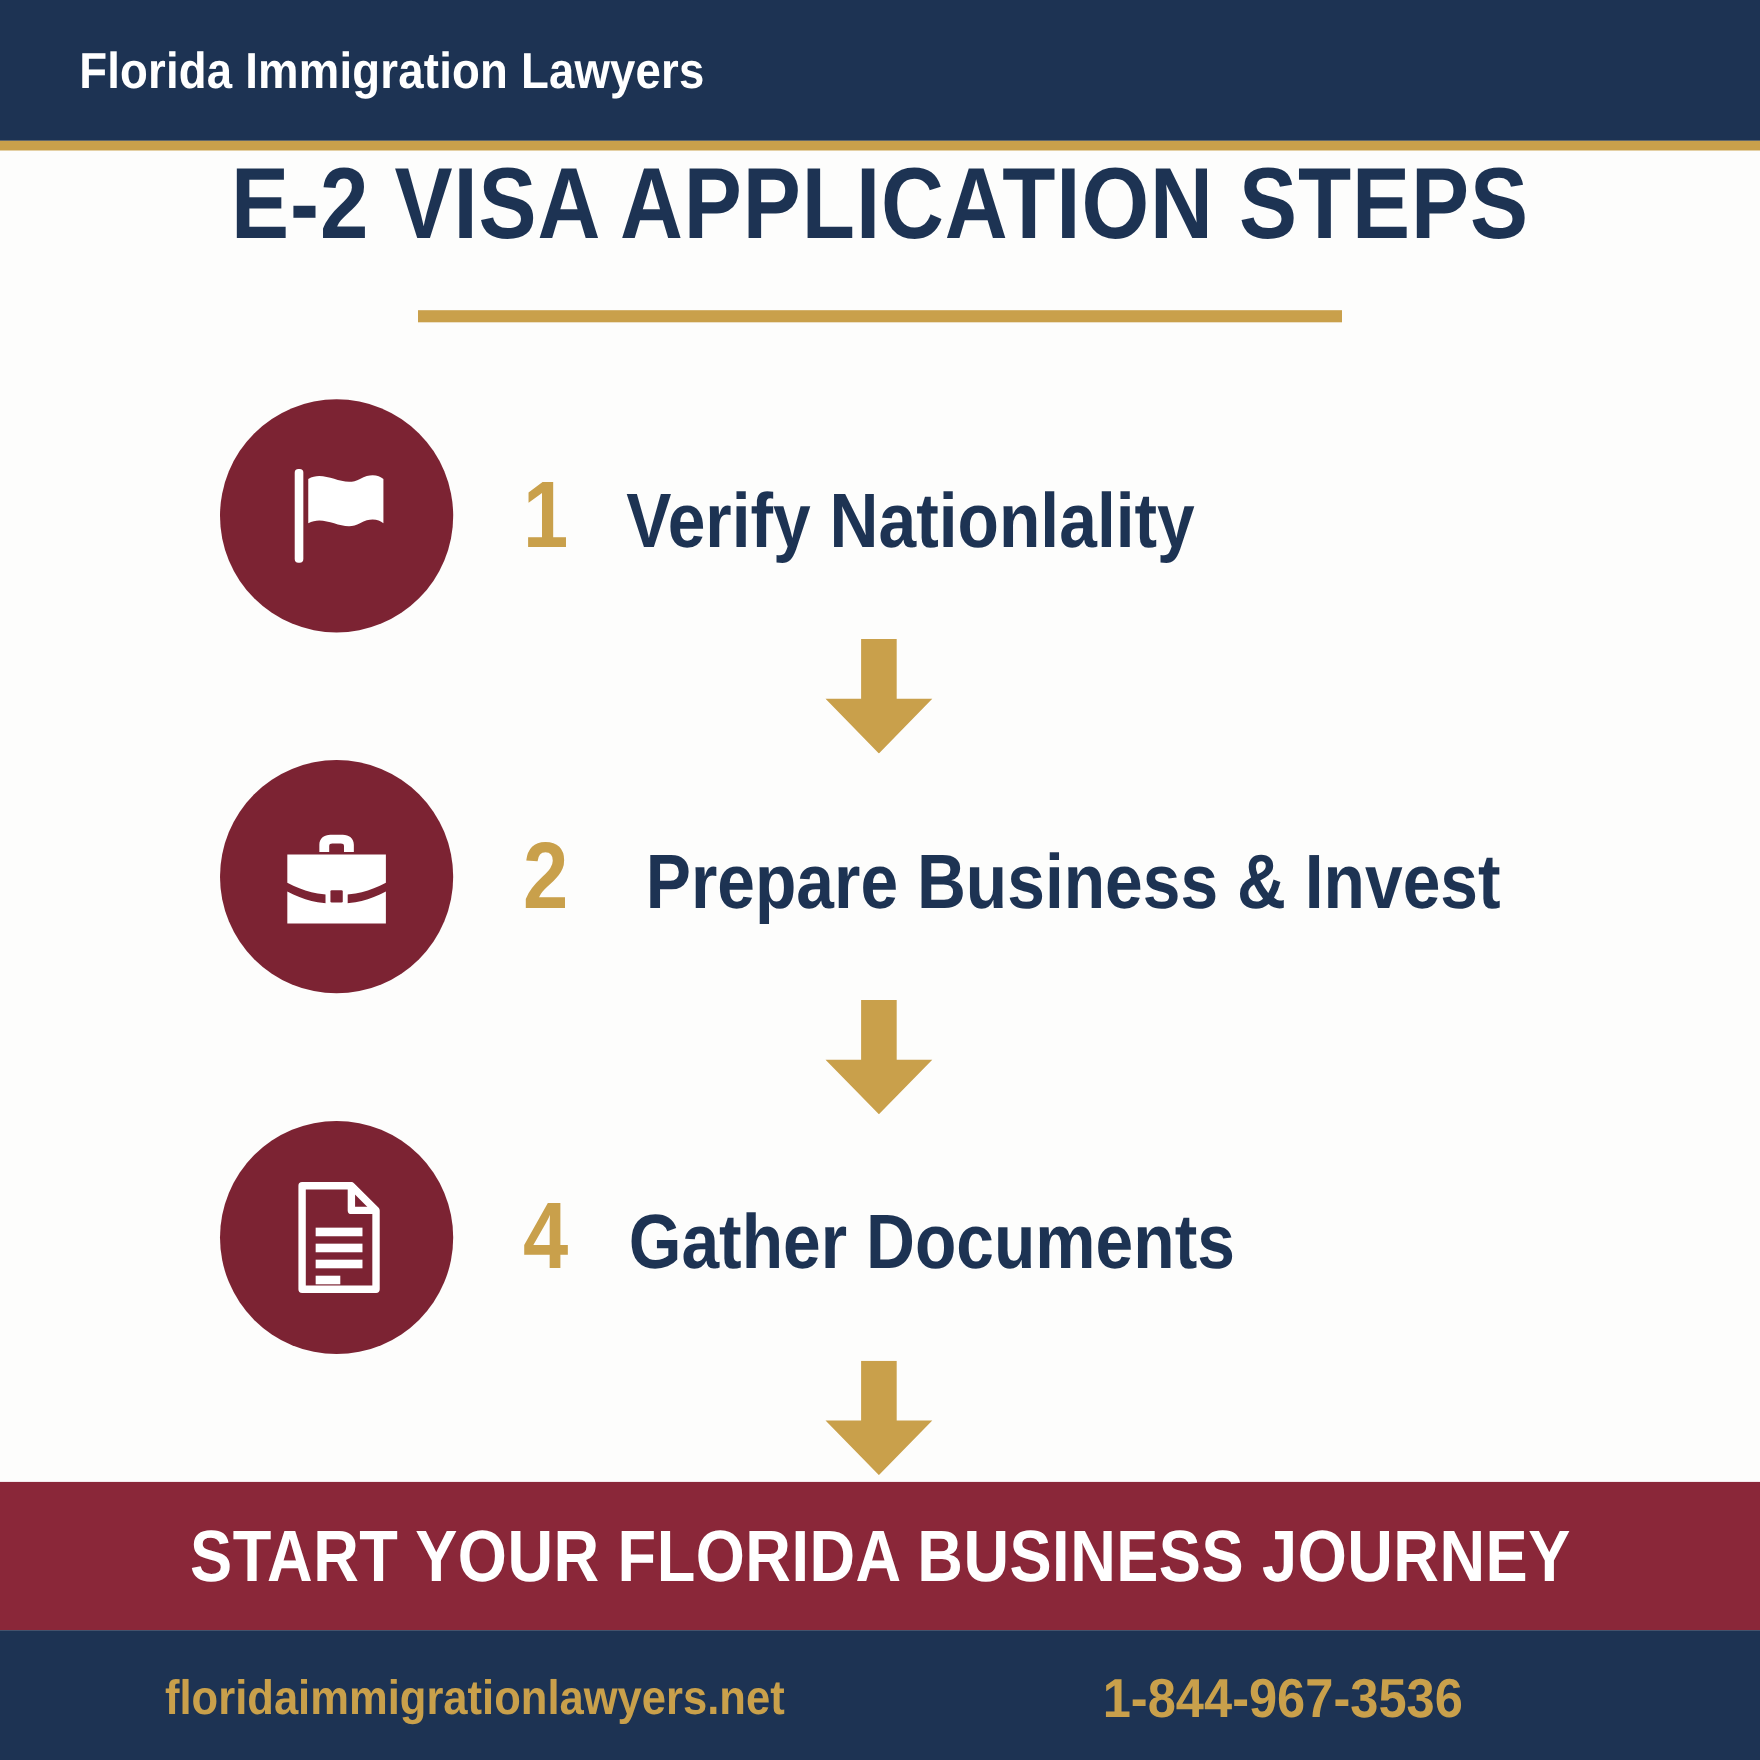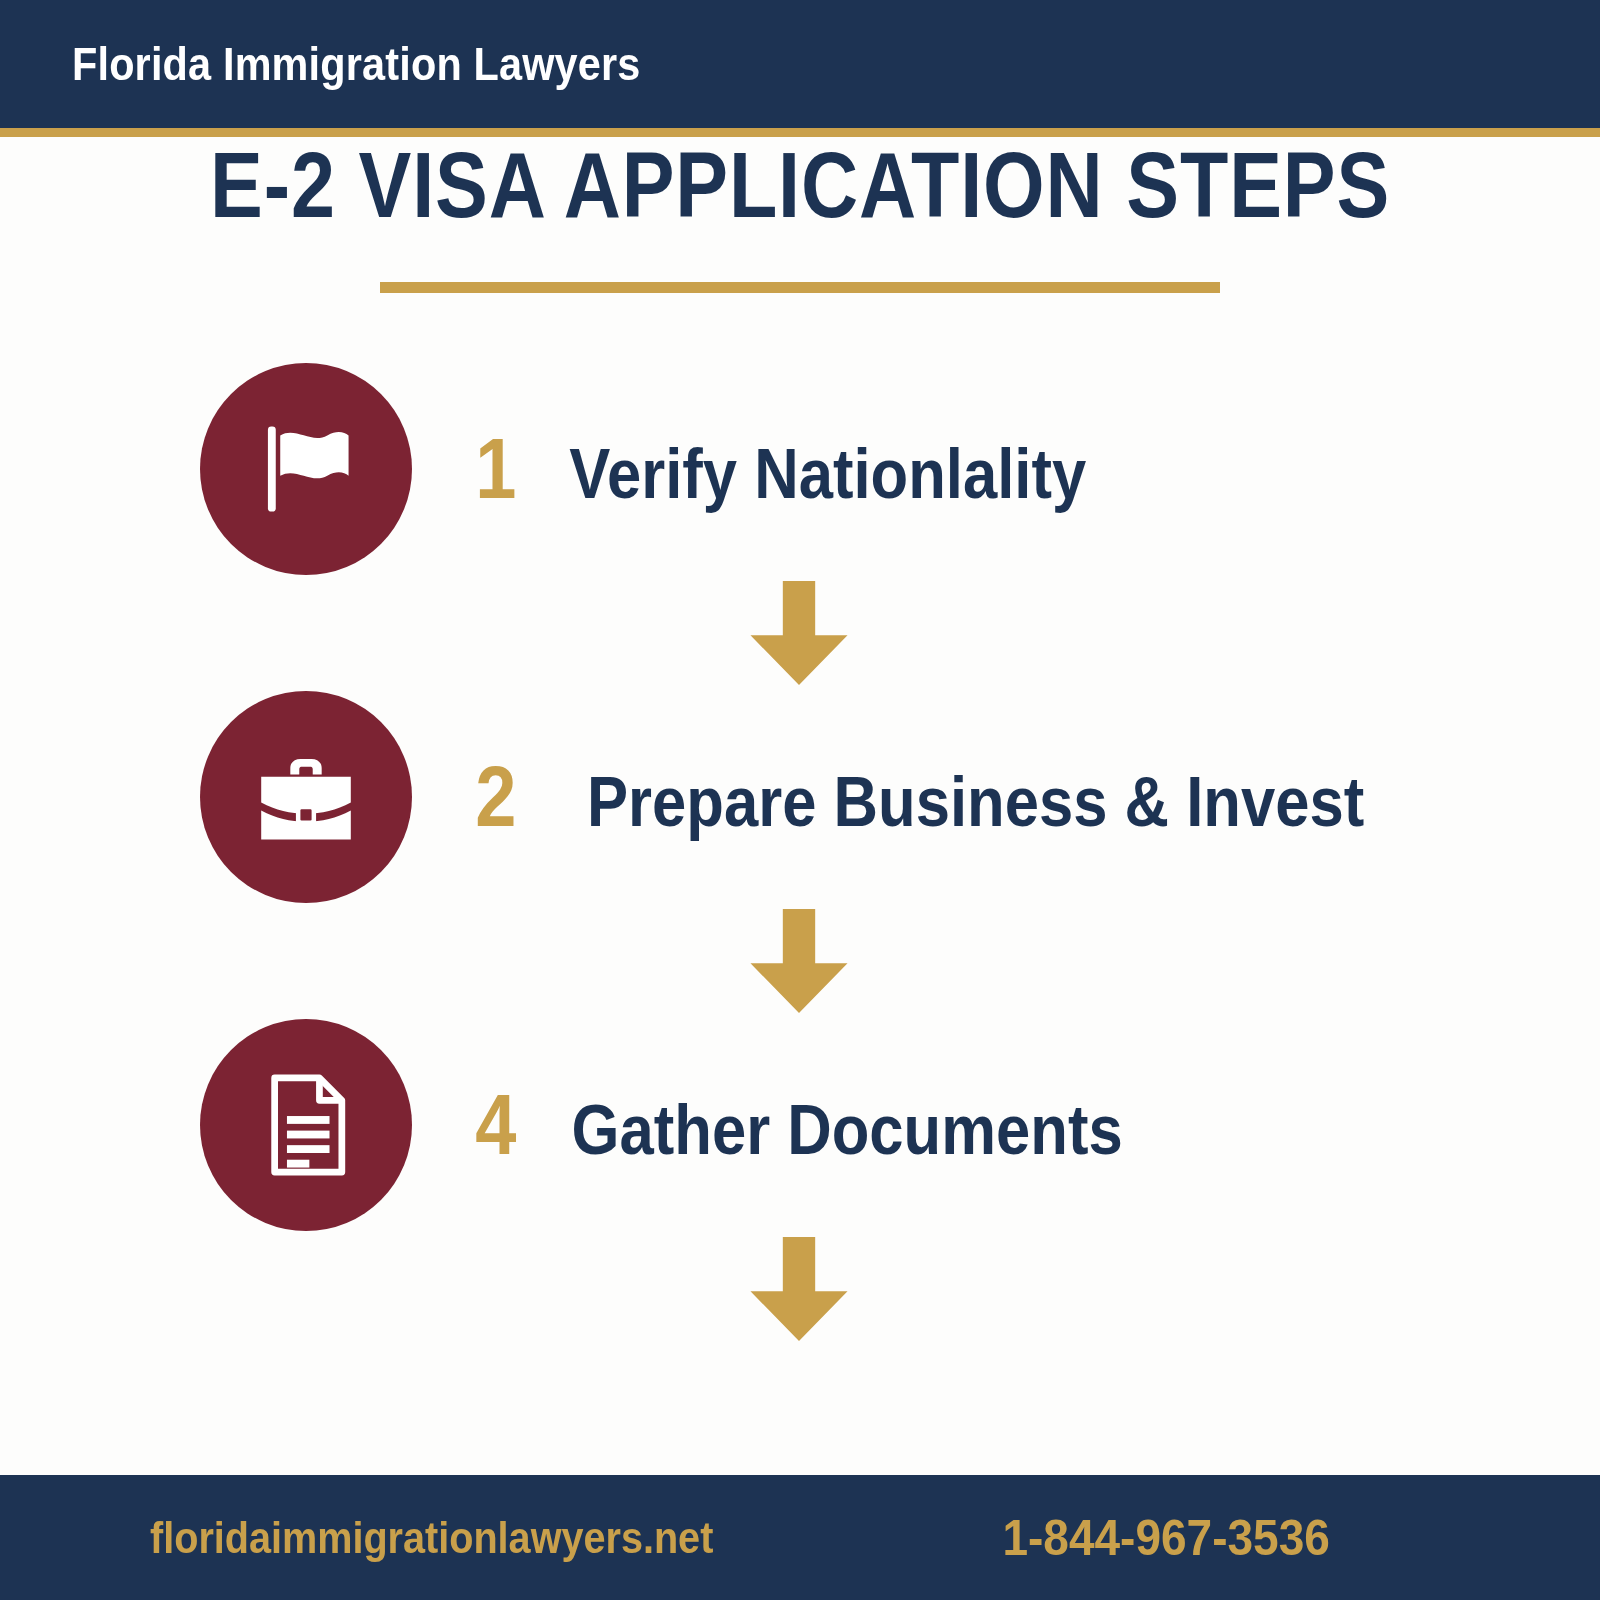--- a/index.html
+++ b/index.html
@@ -266,20 +266,23 @@
 
       <div class="arrow-wrap">
         <svg viewBox="0 0 100 90" aria-hidden="true">
           <path d="M36 0 L64 0 L64 47 L92 47 L50 90 L8 47 L36 47 Z" fill="#c9a04b"></path>
         </svg>
       </div>
 
     </div>
   </div>
 
+  <div class="cta-band">
+    <div class="cta-text">START YOUR FLORIDA BUSINESS JOURNEY</div>
+  </div>
 
   <div class="footer-band">
     <div class="footer-site">floridaimmigrationlawyers.net</div>
     <div class="footer-spacer"></div>
     <div class="footer-phone">1-844-967-3536</div>
   </div>
 
 </div>
 
 </body></html>

